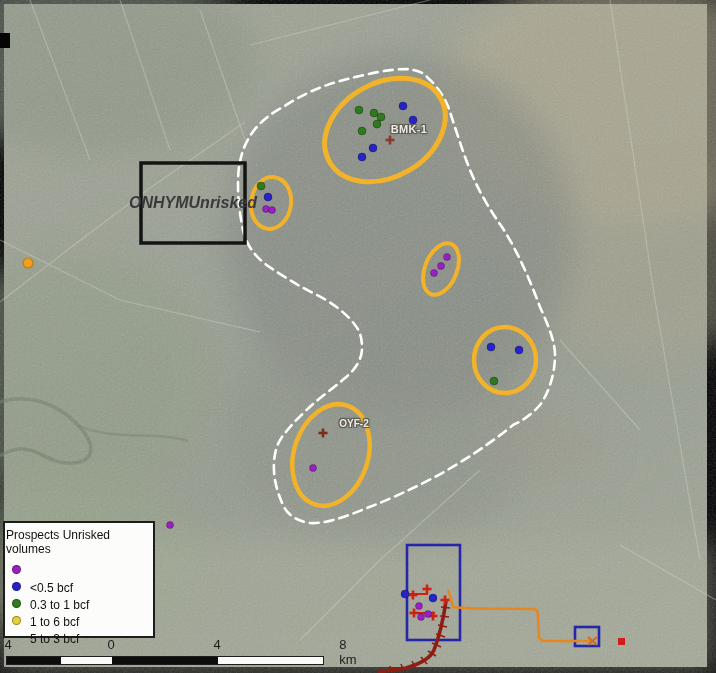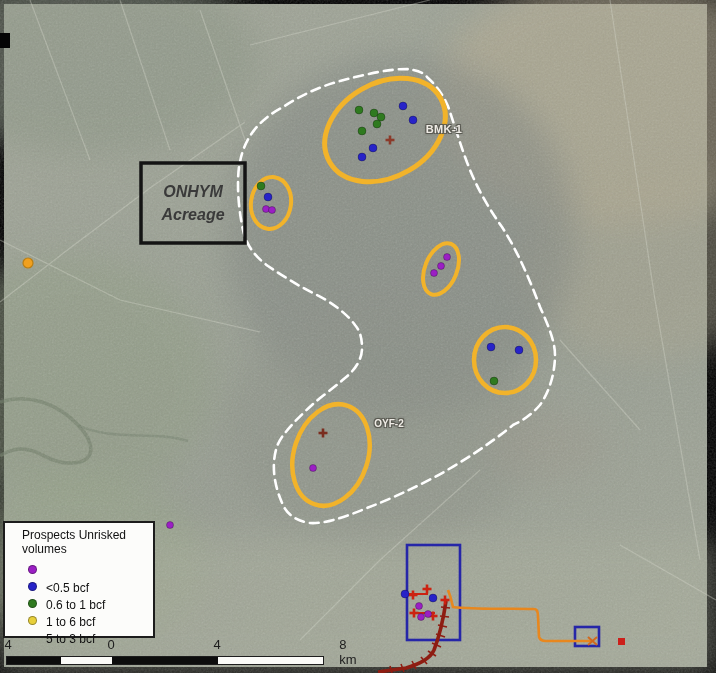--- a/index.html
+++ b/index.html
@@ -3,29 +3,29 @@
 <meta charset="utf-8">
 <style>
   html,body{margin:0;padding:0;background:#222;}
   #frame{position:relative;width:716px;height:673px;background:#000;overflow:hidden;
          font-family:"Liberation Sans",sans-serif;}
   #map-bg{position:absolute;left:4px;top:4px;width:703px;height:663px;
           background:linear-gradient(155deg,#a0a496 0%,#9aa093 35%,#969c90 60%,#a2a798 100%);}
   svg.layer{position:absolute;left:0;top:0;pointer-events:none;}
   
   .acreage-label{position:absolute;left:141px;top:163px;width:104px;height:80px;
-      display:flex;flex-direction:column;align-items:center;justify-content:center;
+      display:flex;align-items:center;justify-content:center;
       font-style:italic;font-weight:600;font-size:16px;line-height:1.45;color:#3a3a3a;}
   .well-label{position:absolute;transform:translate(-50%,-50%);color:#efece6;font-weight:700;
-      text-shadow:-1px -1px 0 #5a5a52,1px -1px 0 #5a5a52,-1px 1px 0 #5a5a52,1px 1px 0 #5a5a52,0 0 3px #444;margin-left:35px;}
+      text-shadow:-1px -1px 0 #5a5a52,1px -1px 0 #5a5a52,-1px 1px 0 #5a5a52,1px 1px 0 #5a5a52,0 0 3px #444;}
   #bmk-label{left:409px;top:129px;font-size:11px;letter-spacing:.3px;}
   #oyf-label{left:354px;top:423px;font-size:10px;}
   
   #legend{position:absolute;left:3px;top:521px;width:152px;height:117px;background:#fcfcfa;
-      border:2px solid #1c1c1c;box-sizing:border-box;padding:5px 4px 4px 17px;}
+      border:2px solid #1c1c1c;box-sizing:border-box;padding:5px 4px 4px 1px;}
   #legend .lg-title{font-size:12px;color:#111;margin-bottom:5px;letter-spacing:0;}
   .lg-row{display:flex;align-items:center;height:16px;margin:1px 0;}
   .lg-dot{width:9px;height:9px;border-radius:50%;margin:0 9px 0 6px;flex:0 0 9px;
       border:1px solid rgba(0,0,0,.35);box-sizing:border-box;}
   .lg-label{font-size:12px;color:#111;margin-top:38px;}
   
   #scalebar{position:absolute;left:0px;top:637px;width:360px;height:32px;}
   .sb-num{position:absolute;top:0;font-size:13px;color:#1d1d1d;transform:translateX(-50%);}
   #sb-bar{position:absolute;left:6px;top:19px;height:7px;width:316px;border:1px solid #1d1d1d;
       display:flex;background:#fff;}
@@ -195,36 +195,36 @@
         <circle cx="419" cy="606" r="3.5" fill="#9b1fc4" stroke="rgba(0,0,0,0.35)" stroke-width="0.8"></circle>
         <circle cx="428" cy="614" r="3.5" fill="#9b1fc4" stroke="rgba(0,0,0,0.35)" stroke-width="0.8"></circle>
         <circle cx="421" cy="617" r="3.5" fill="#9b1fc4" stroke="rgba(0,0,0,0.35)" stroke-width="0.8"></circle>
       </g>
   </svg>
 
   <div class="black-chip"></div>
 
   <div class="acreage-label">
     <span>ONHYM</span>
-    <span>Acreage</span>
+    <span>Unrisked</span>
   </div>
 
   <div class="well-label" id="bmk-label">BMK-1</div>
   <div class="well-label" id="oyf-label">OYF-2</div>
 
   <div id="legend">
     <div class="lg-title">Prospects Unrisked volumes</div>
     <div id="legend-items">
         <div class="lg-row">
           <span class="lg-dot" style="background: rgb(155, 31, 196);"></span>
           <span class="lg-label">&lt;0.5 bcf</span>
         </div>
         <div class="lg-row">
           <span class="lg-dot" style="background: rgb(39, 35, 200);"></span>
-          <span class="lg-label">0.6 to 1 bcf</span>
+          <span class="lg-label">0.3 to 1 bcf</span>
         </div>
         <div class="lg-row">
           <span class="lg-dot" style="background: rgb(47, 122, 31);"></span>
           <span class="lg-label">1 to 6 bcf</span>
         </div>
         <div class="lg-row">
           <span class="lg-dot" style="background: rgb(231, 207, 58);"></span>
           <span class="lg-label">5 to 3 bcf</span>
         </div>
       </div>

